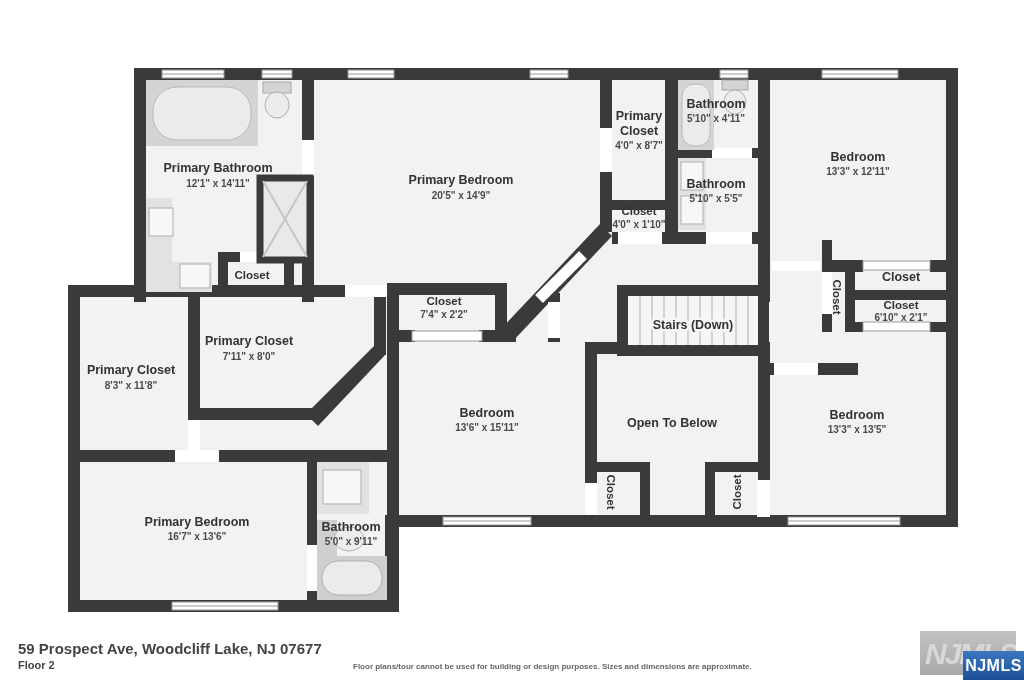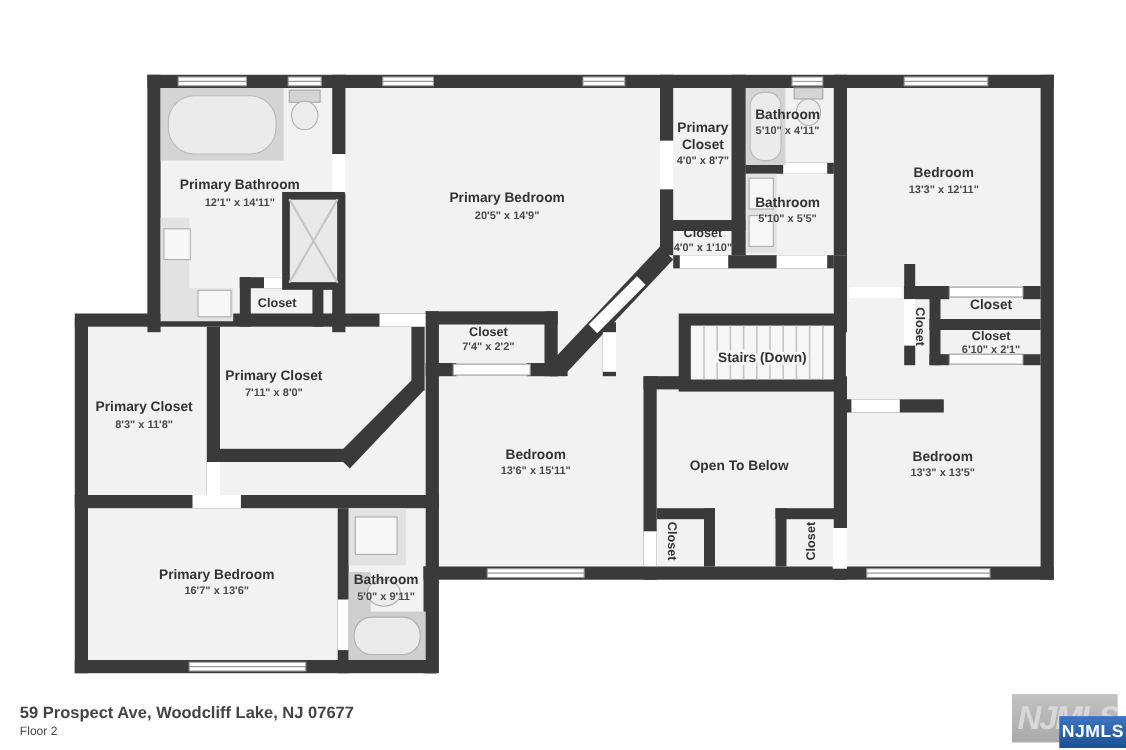--- a/index.html
+++ b/index.html
@@ -3,21 +3,21 @@
 <meta charset="utf-8">
 <style>
   html,body{margin:0;padding:0;background:#ffffff;}
   .canvas{position:relative;width:1024px;height:682px;background:#ffffff;overflow:hidden;
           font-family:"Liberation Sans", sans-serif;}
   svg{position:absolute;left:0;top:0;}
   .room-name{font-family:"Liberation Sans",sans-serif;font-weight:bold;font-size:12.5px;fill:#333333;text-anchor:middle;}
   .room-dims{font-family:"Liberation Sans",sans-serif;font-weight:bold;font-size:10px;fill:#4a4a4a;text-anchor:middle;}
   .small-name{font-size:11.5px;}
   .footer-address{position:absolute;left:18px;top:640px;font-size:15px;font-weight:bold;color:#444;}
-  .footer-floor{position:absolute;left:18px;top:659px;font-size:11px;font-weight:normal;color:#444;text-align:right;}
+  .footer-floor{position:absolute;left:18px;top:659px;font-size:11px;font-weight:bold;color:#444;text-align:right;}
   .footer-disclaimer{position:absolute;left:353px;top:662px;font-size:8px;font-weight:bold;color:#666;}
   .logo-gray{position:absolute;left:920px;top:631px;width:96px;height:44px;background:linear-gradient(#c2c2c2,#a9a9a9);
              color:#d8d8d8;font-weight:bold;font-style:italic;font-size:30px;line-height:46px;
              padding-left:5px;box-sizing:border-box;letter-spacing:-2px;overflow:hidden;}
   .logo-blue{position:absolute;left:963px;top:651px;width:61px;height:29px;background:linear-gradient(#3b77c2,#1d4f97);
              color:#ffffff;font-weight:bold;font-size:16px;line-height:29px;text-align:center;letter-spacing:0.5px;}
 </style>
 </head>
 <body>
 
@@ -239,15 +239,16 @@
     <text class="room-name" x="351" y="531">Bathroom</text>
     <text class="room-dims" x="351" y="545">5'0" x 9'11"</text>
 
     <text class="room-name" x="857" y="419">Bedroom</text>
     <text class="room-dims" x="857" y="433">13'3" x 13'5"</text>
   </g>
 </svg>
 
   <div class="footer-address">59 Prospect Ave, Woodcliff Lake, NJ 07677</div>
   <div class="footer-floor">Floor 2</div>
+  <div class="footer-disclaimer">Floor plans/tour cannot be used for building or design purposes. Sizes and dimensions are approximate.</div>
   <div class="logo-gray">NJMLS</div>
   <div class="logo-blue">NJMLS</div>
 </div>
 
 </body></html>

